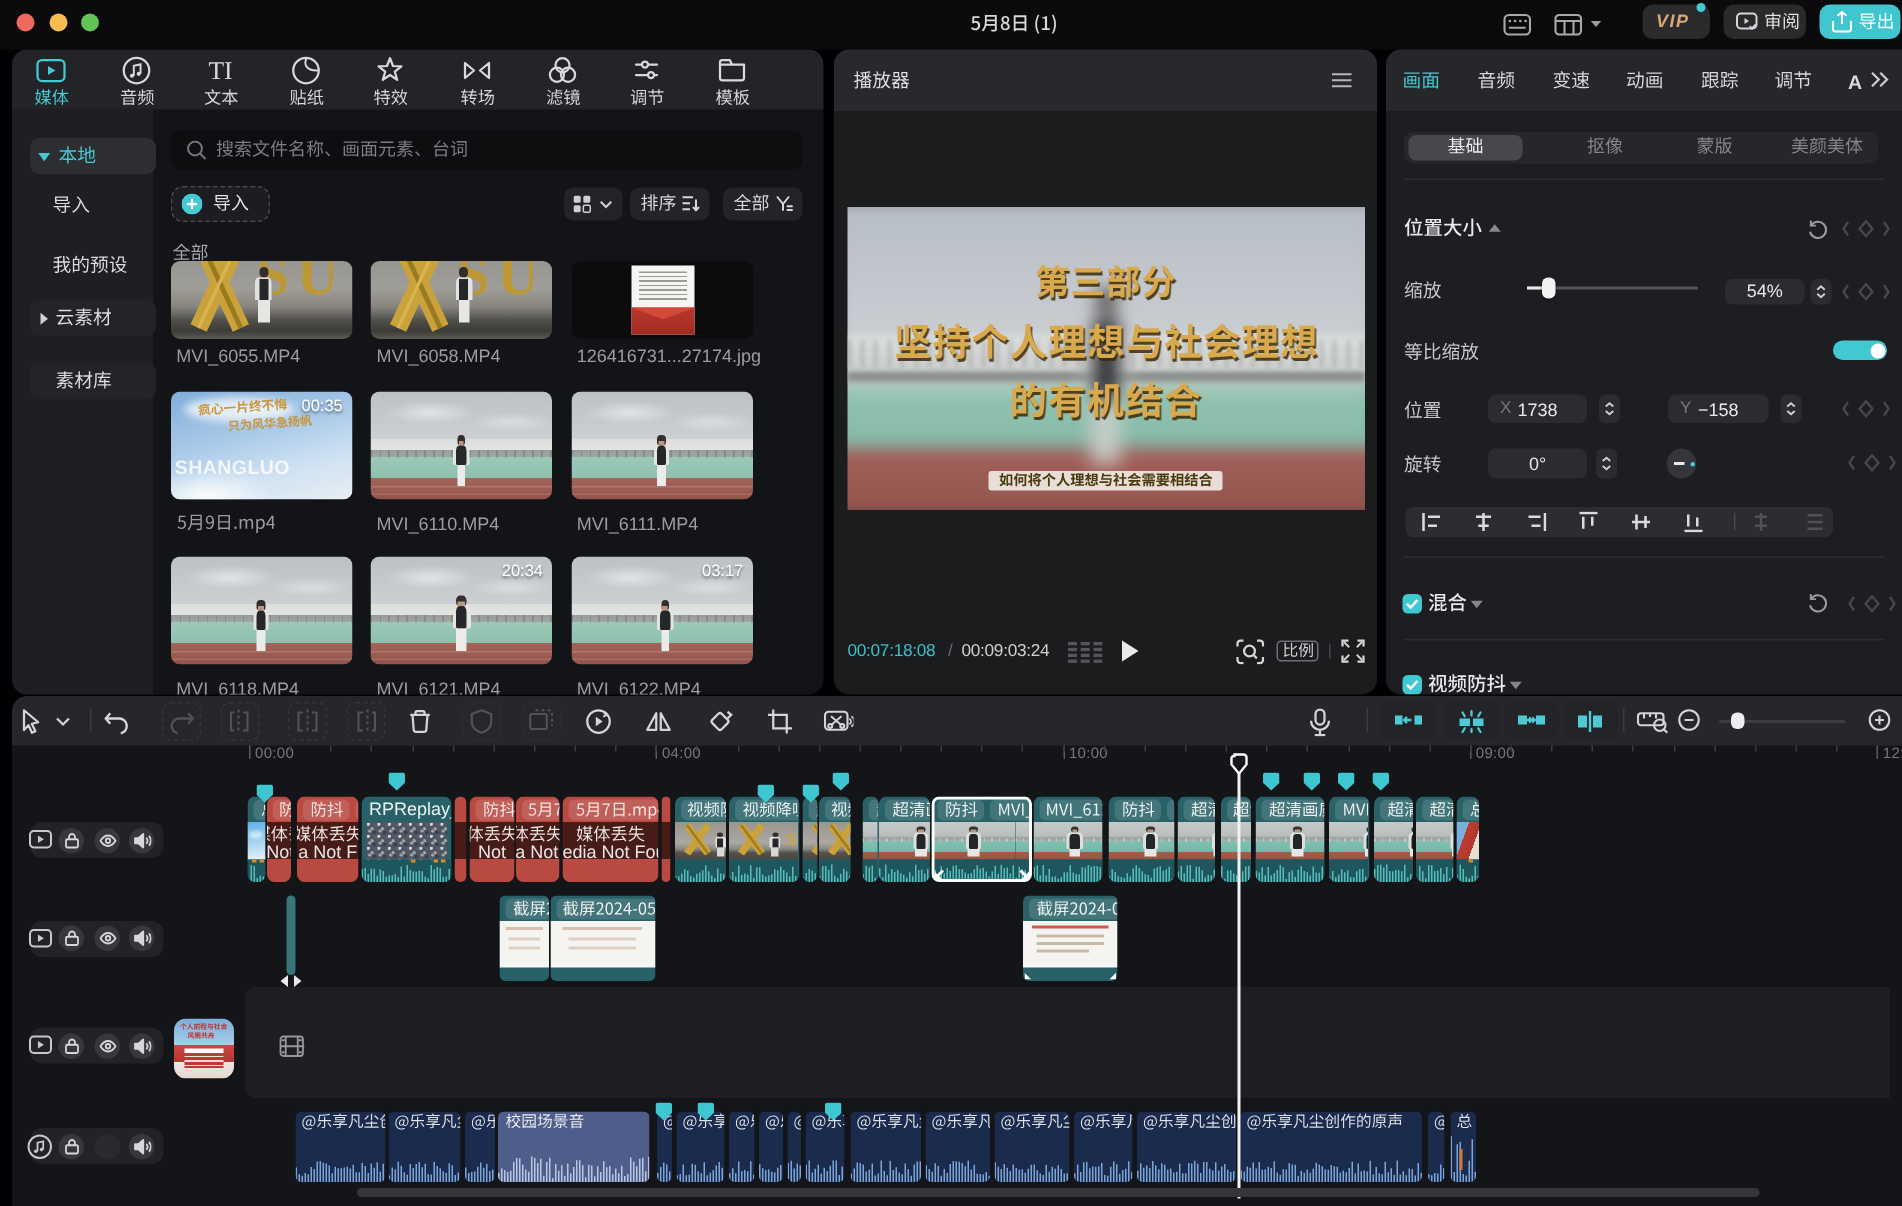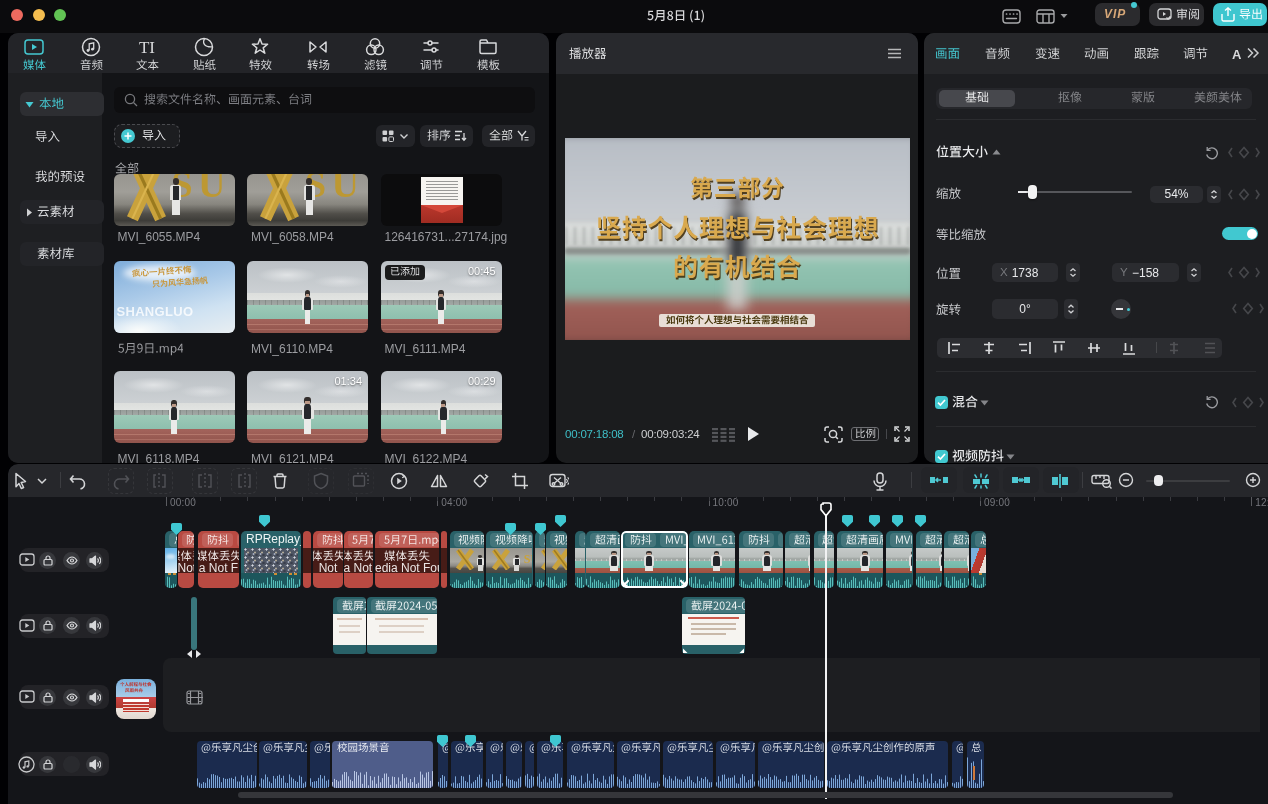--- a/index.html
+++ b/index.html
@@ -446,31 +446,22 @@
         <div style="position:absolute;left:0;top:87%;width:100%;height:1px;background:#bd8275;opacity:.7"></div>
         <div style="position:absolute;left:0;top:94%;width:100%;height:1px;background:#bd8275;opacity:.5"></div>
         <div style="position:absolute;left:54.0px;top:29.4px;width:13.0px;height:34.0px">
           <div style="position:absolute;left:28%;top:0;width:44%;height:19%;border-radius:45% 45% 40% 40%;background:#332e2c"></div>
           <div style="position:absolute;left:35%;top:10%;width:30%;height:9%;background:#bb9886"></div>
           <div style="position:absolute;left:8%;top:18%;width:84%;height:40%;border-radius:26% 26% 8% 8%;background:#e4e4e2"></div>
           <div style="position:absolute;left:25%;top:20%;width:50%;height:38%;border-radius:30% 30% 12% 12%;background:#25272b"></div>
           <div style="position:absolute;left:28%;top:58%;width:44%;height:42%;background:#ebebe9"></div>
         </div>
       </div>
-<div style="position:absolute;left:372.5px;top:228px;width:121px;height:72px">
-        <div style="position:absolute;right:6px;top:4px;font-size:11px;color:#fff;text-shadow:0 1px 2px rgba(0,0,0,.55)">00:45</div>
-        <div style="position:absolute;left:4px;top:4px;background:rgba(8,8,8,.9);border-radius:4px;padding:1px 5px 2px">
-          <svg width="30.0" height="11.6" style="vertical-align:top;" fill="#e8e9eb">
-            <g transform="translate(0 8.8) scale(0.01 -0.01)">
-              <use href="#gr5DF2" x="0.0"></use>
-              <use href="#gr6DFB" x="1000.0"></use>
-              <use href="#gr52A0" x="2000.0"></use>
-            </g>
-          </svg>
-        </div>
+<div style="position:absolute;left:105.5px;top:228px;width:121px;height:72px">
+        <div style="position:absolute;right:6px;top:4px;font-size:11px;color:#fff;text-shadow:0 1px 2px rgba(0,0,0,.55)">00:35</div>
       </div>
 <div style="position:absolute;left:109.5px;top:309px;">
         <svg width="65.9" height="13.9" style="vertical-align:top;" fill="#9c9da1">
           <g transform="translate(0 10.56) scale(0.012 -0.012)">
             <use href="#gr0035" x="0.0"></use>
             <use href="#gr6708" x="555.0"></use>
             <use href="#gr0039" x="1555.0"></use>
             <use href="#gr65E5" x="2110.0"></use>
             <use href="#gr002E" x="3110.0"></use>
             <use href="#gr006D" x="3388.0"></use>
@@ -520,24 +511,24 @@
         <div style="position:absolute;left:0;top:94%;width:100%;height:1px;background:#bd8275;opacity:.5"></div>
         <div style="position:absolute;left:56.4px;top:29.4px;width:13.0px;height:34.0px">
           <div style="position:absolute;left:28%;top:0;width:44%;height:19%;border-radius:45% 45% 40% 40%;background:#332e2c"></div>
           <div style="position:absolute;left:35%;top:10%;width:30%;height:9%;background:#bb9886"></div>
           <div style="position:absolute;left:8%;top:18%;width:84%;height:40%;border-radius:26% 26% 8% 8%;background:#e4e4e2"></div>
           <div style="position:absolute;left:25%;top:20%;width:50%;height:38%;border-radius:30% 30% 12% 12%;background:#25272b"></div>
           <div style="position:absolute;left:28%;top:58%;width:44%;height:42%;background:#ebebe9"></div>
         </div>
       </div>
 <div style="position:absolute;left:239px;top:338px;width:121px;height:72px">
-        <div style="position:absolute;right:6px;top:4px;font-size:11px;color:#fff;text-shadow:0 1px 2px rgba(0,0,0,.55)">01:34</div>
+        <div style="position:absolute;right:6px;top:4px;font-size:11px;color:#fff;text-shadow:0 1px 2px rgba(0,0,0,.55)">20:34</div>
       </div>
 <div style="position:absolute;left:372.5px;top:338px;width:121px;height:72px">
-        <div style="position:absolute;right:6px;top:4px;font-size:11px;color:#fff;text-shadow:0 1px 2px rgba(0,0,0,.55)">00:29</div>
+        <div style="position:absolute;right:6px;top:4px;font-size:11px;color:#fff;text-shadow:0 1px 2px rgba(0,0,0,.55)">03:17</div>
       </div>
 <div style="position:absolute;left:109.5px;top:419px;font-size:12px;color:#9c9da1">MVI_6118.MP4</div>
 <div style="position:absolute;left:243px;top:419px;font-size:12px;color:#9c9da1">MVI_6121.MP4</div>
 <div style="position:absolute;left:376.5px;top:419px;font-size:12px;color:#9c9da1">MVI_6122.MP4</div>
 </div>
 <div class="panel" style="left:556px;top:33px;width:362px;height:430px;background:#1b1c1e">
 <div style="position:absolute;left:0;top:0;width:362px;height:41px;background:#28292d"></div>
 <div style="position:absolute;left:13px;top:14px;">
         <svg width="37.5" height="14.5" style="vertical-align:top;" fill="#dfe0e2">
           <g transform="translate(0 11.0) scale(0.0125 -0.0125)">

